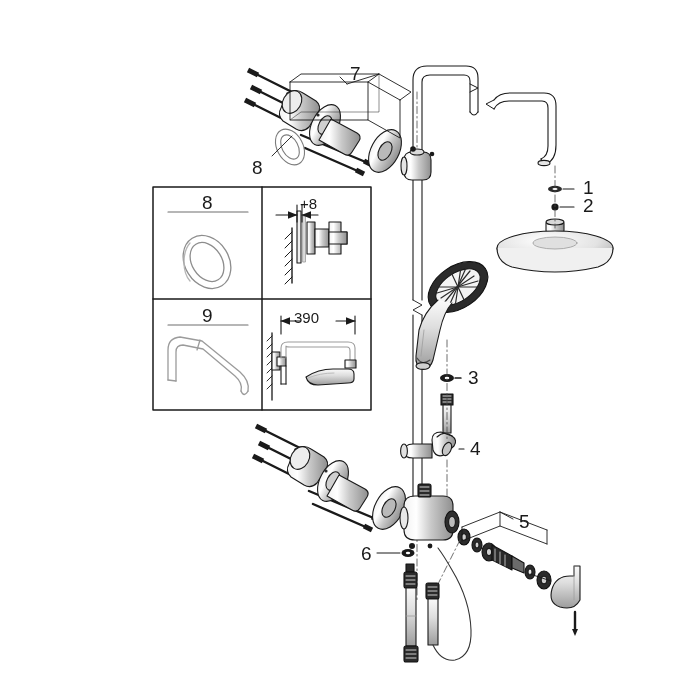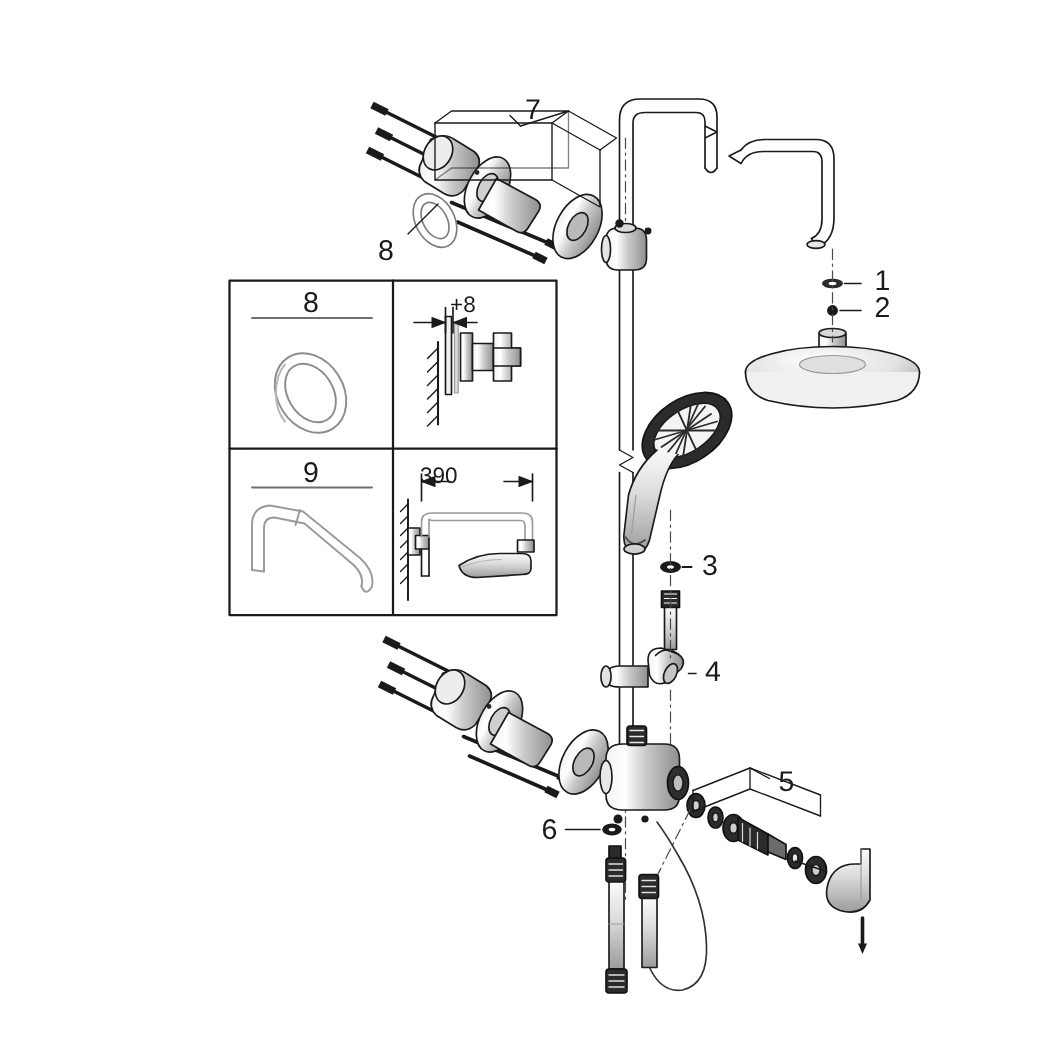--- a/index.html
+++ b/index.html
@@ -416,15 +416,15 @@
   <div class="lbl" style="left:470px;top:439px;">4</div>
   <div class="lbl" style="left:519px;top:512px;">5</div>
   <div class="lbl" style="left:361px;top:544px;">6</div>
   <div class="lbl" style="left:350px;top:64px;">7</div>
   <div class="lbl" style="left:252px;top:158px;">8</div>
 
   <div class="lbl" style="left:202px;top:193px;">8</div>
   <div class="lbl" style="left:202px;top:306px;">9</div>
 
   <div class="lbl dim" style="left:300px;top:196px;">+8</div>
-  <div class="lbl dim" style="left:280px;top:310px;">390</div>
+  <div class="lbl dim" style="left:294px;top:310px;">390</div>
 
 </div>
 
 </body></html>

